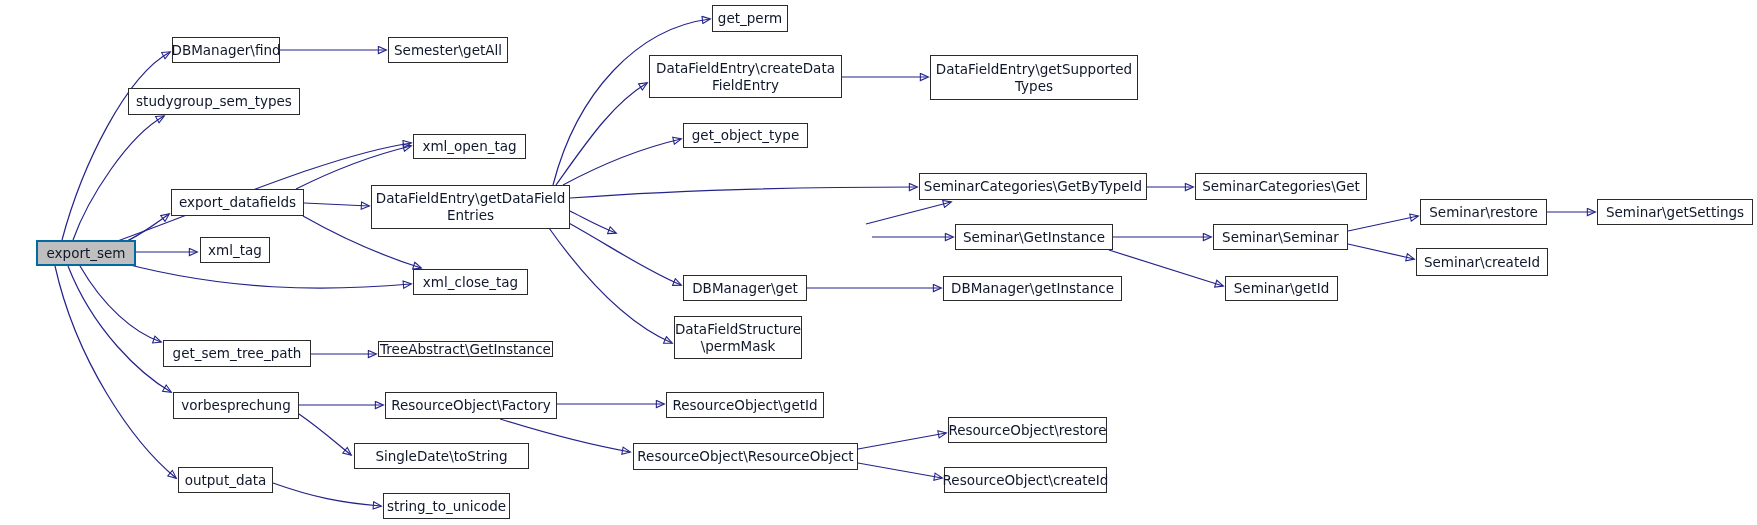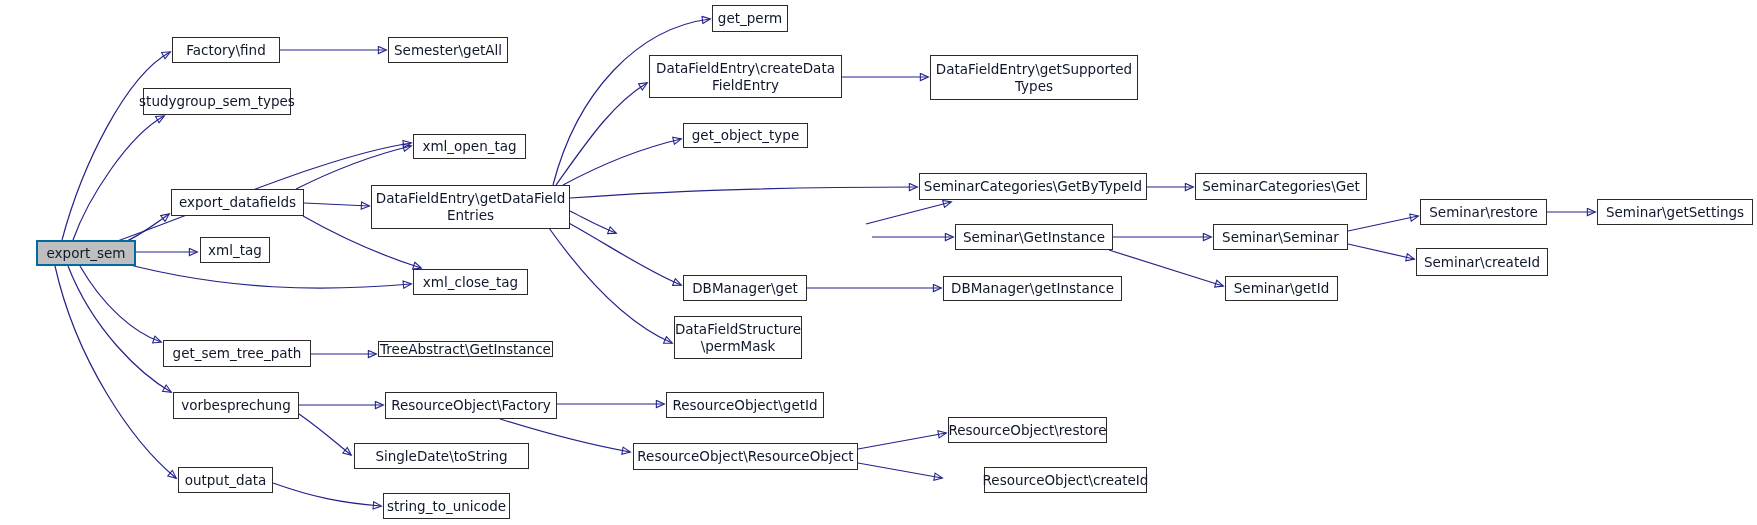--- a/index.html
+++ b/index.html
@@ -67,38 +67,38 @@
     <path marker-end="url(#arrow)" d="M 299,405 L 383,405"></path>
     <path marker-end="url(#arrow)" d="M 299,414 C 322,430 336,443 351,455"></path>
     <path marker-end="url(#arrow)" d="M 557,404 L 664,404"></path>
     <path marker-end="url(#arrow)" d="M 500,419 C 545,433 585,444 630,452"></path>
     <path marker-end="url(#arrow)" d="M 858,449 L 946,433"></path>
     <path marker-end="url(#arrow)" d="M 858,463 L 942,478"></path>
     <path marker-end="url(#arrow)" d="M 273,483 C 312,497 342,503 381,506"></path>
   </svg>
 
   <div class="node root" style="left:4px;top:240px;width:100px;height:26px">export_sem</div>
-  <div class="node" style="left:172px;top:37px;width:108px;height:26px">Factory\find</div>
+  <div class="node" style="left:172px;top:37px;width:108px;height:26px">DBManager\find</div>
   <div class="node" style="left:388px;top:37px;width:120px;height:26px">Semester\getAll</div>
-  <div class="node" style="left:143px;top:88px;width:148px;height:27px">studygroup_sem_types</div>
+  <div class="node" style="left:128px;top:88px;width:172px;height:27px">studygroup_sem_types</div>
   <div class="node" style="left:413px;top:134px;width:113px;height:25px">xml_open_tag</div>
   <div class="node" style="left:171px;top:189px;width:133px;height:27px">export_datafields</div>
   <div class="node" style="left:371px;top:185px;width:199px;height:44px">DataFieldEntry\getDataField
 Entries</div>
   <div class="node" style="left:200px;top:237px;width:70px;height:26px">xml_tag</div>
   <div class="node" style="left:413px;top:269px;width:115px;height:26px">xml_close_tag</div>
   <div class="node" style="left:163px;top:340px;width:148px;height:27px">get_sem_tree_path</div>
   <div class="node" style="left:378px;top:341px;width:175px;height:16px">TreeAbstract\GetInstance</div>
   <div class="node" style="left:173px;top:392px;width:126px;height:27px">vorbesprechung</div>
   <div class="node" style="left:385px;top:392px;width:172px;height:27px">ResourceObject\Factory</div>
   <div class="node" style="left:666px;top:392px;width:158px;height:26px">ResourceObject\getId</div>
   <div class="node" style="left:354px;top:443px;width:175px;height:26px">SingleDate\toString</div>
   <div class="node" style="left:633px;top:443px;width:225px;height:27px">ResourceObject\ResourceObject</div>
   <div class="node" style="left:948px;top:417px;width:159px;height:26px">ResourceObject\restore</div>
-  <div class="node" style="left:984px;top:467px;width:163px;height:26px">ResourceObject\createId</div>
+  <div class="node" style="left:944px;top:467px;width:163px;height:26px">ResourceObject\createId</div>
   <div class="node" style="left:178px;top:467px;width:95px;height:26px">output_data</div>
   <div class="node" style="left:383px;top:493px;width:127px;height:26px">string_to_unicode</div>
   <div class="node" style="left:674px;top:316px;width:128px;height:43px">DataFieldStructure
 \permMask</div>
   <div class="node" style="left:712px;top:5px;width:76px;height:27px">get_perm</div>
   <div class="node" style="left:649px;top:55px;width:193px;height:43px">DataFieldEntry\createData
 FieldEntry</div>
   <div class="node" style="left:930px;top:55px;width:208px;height:45px">DataFieldEntry\getSupported
 Types</div>
   <div class="node" style="left:683px;top:123px;width:125px;height:25px">get_object_type</div>

